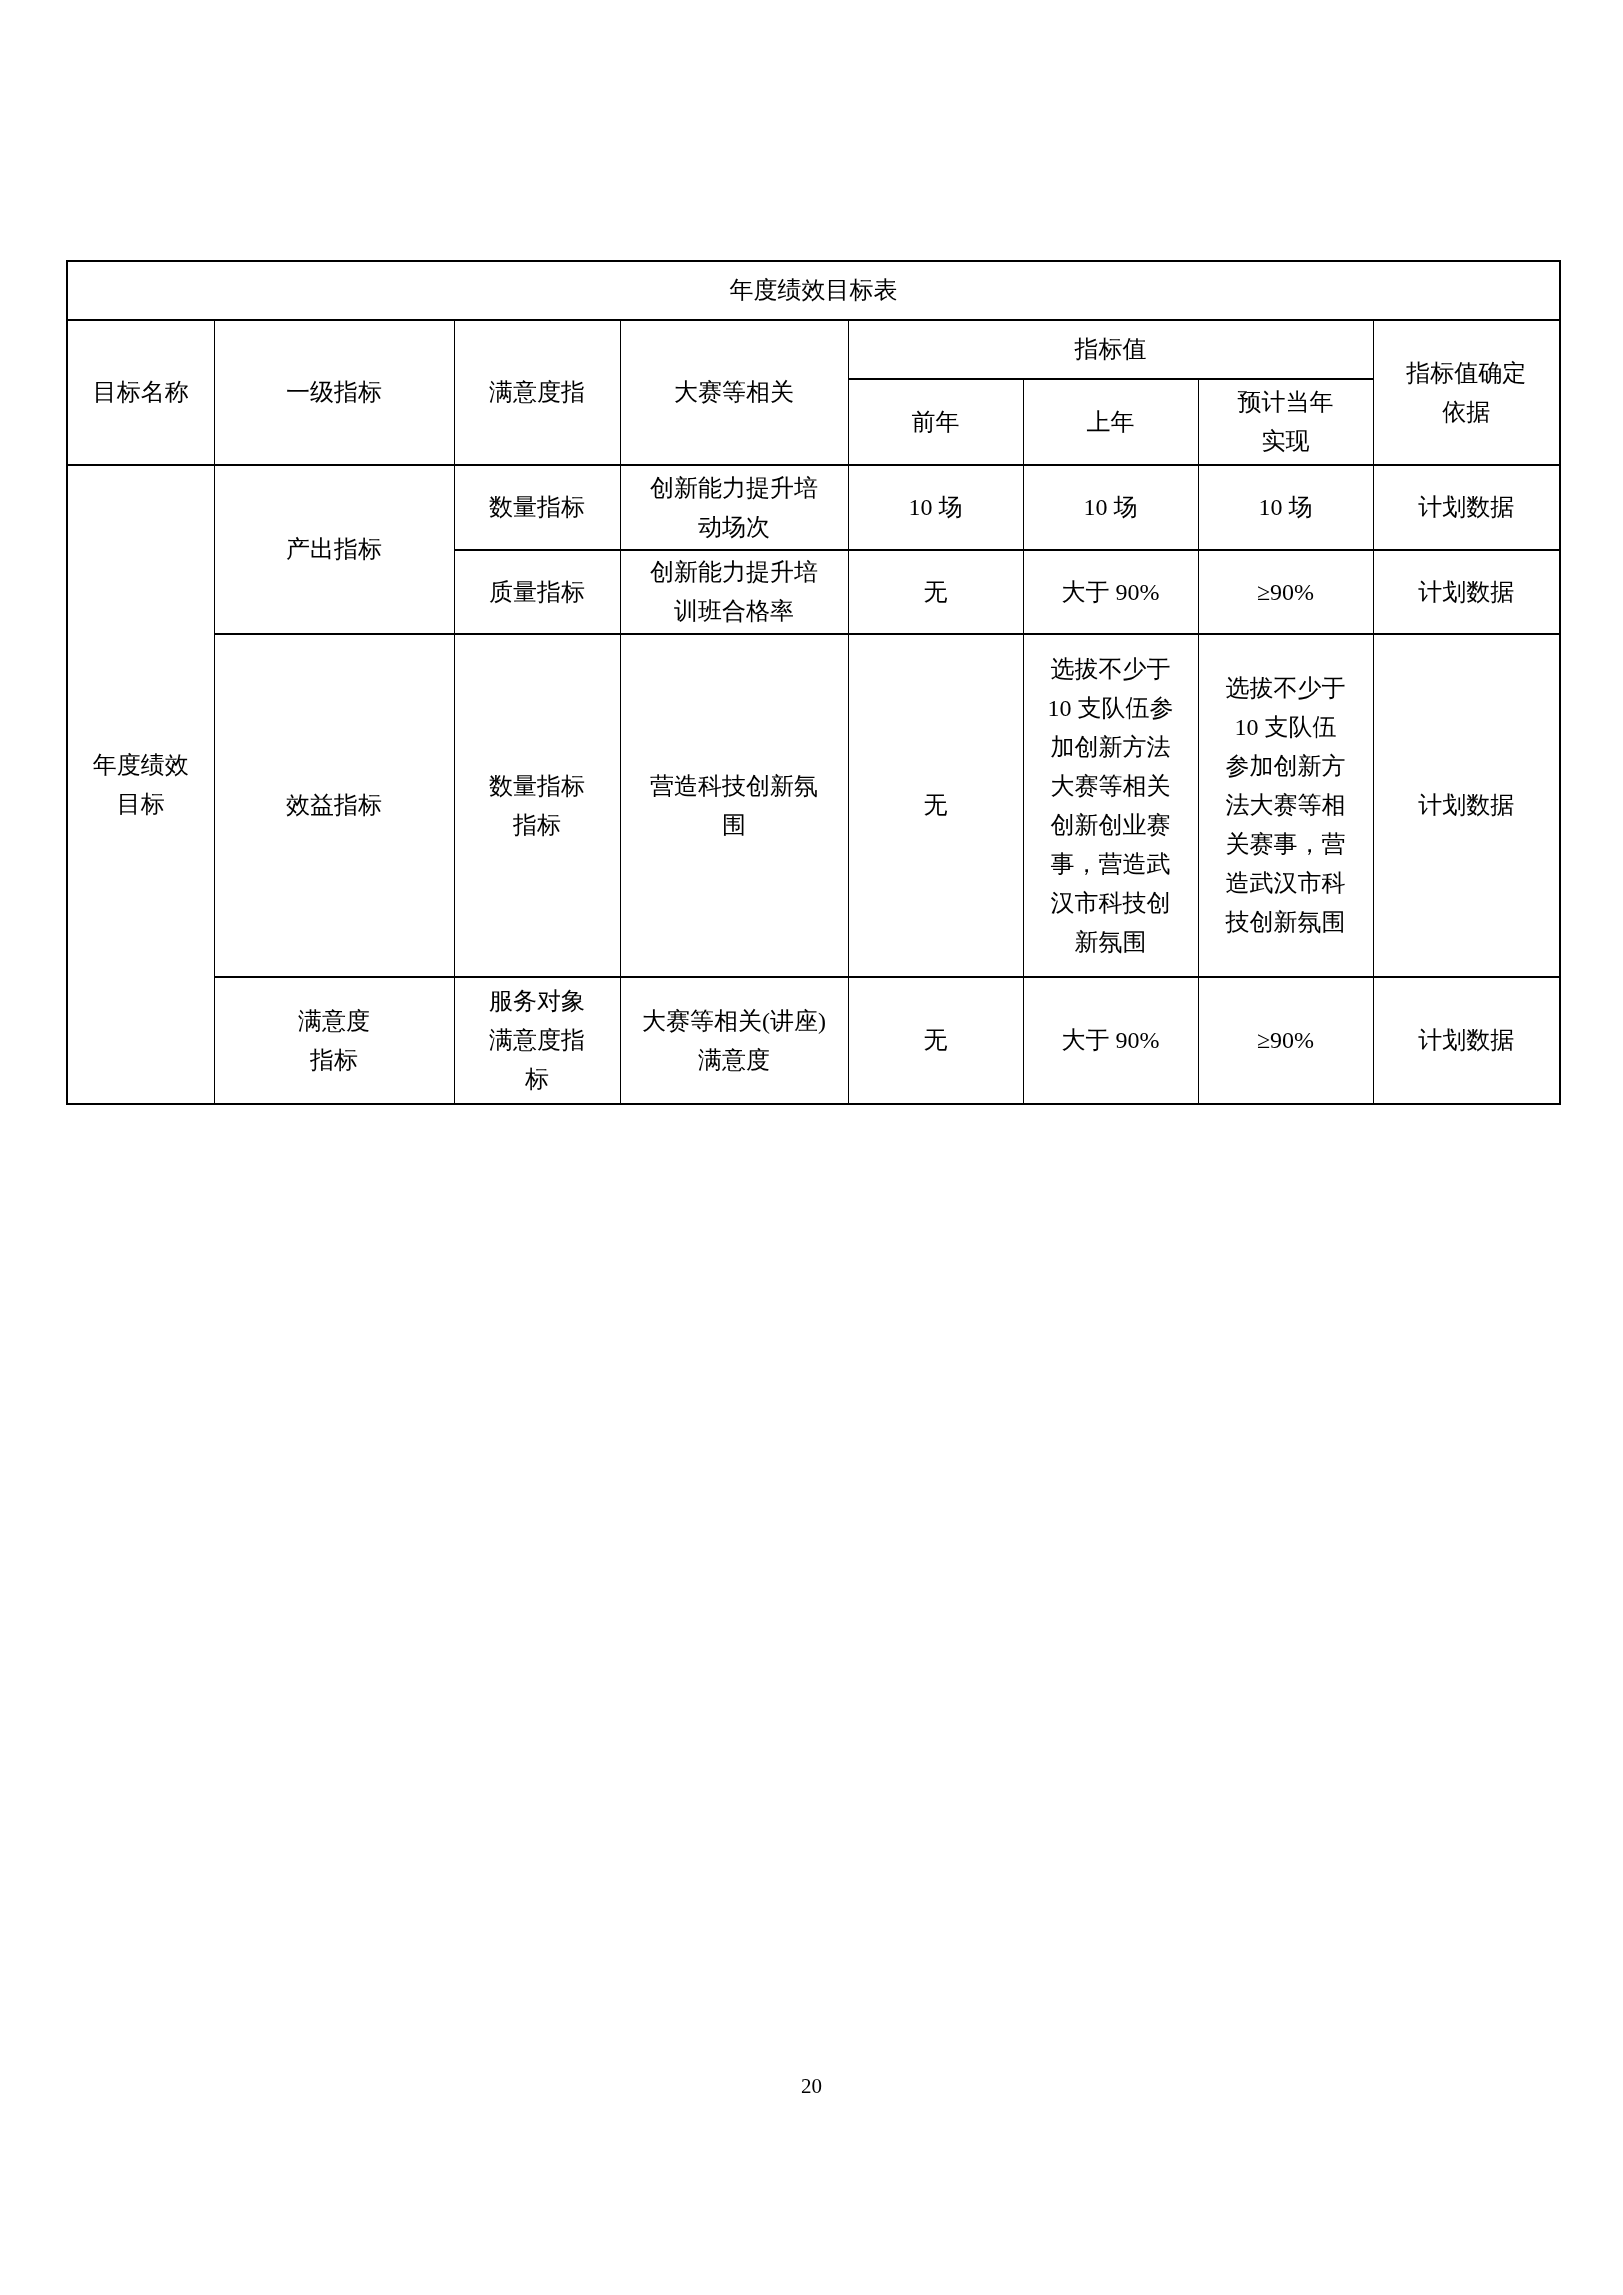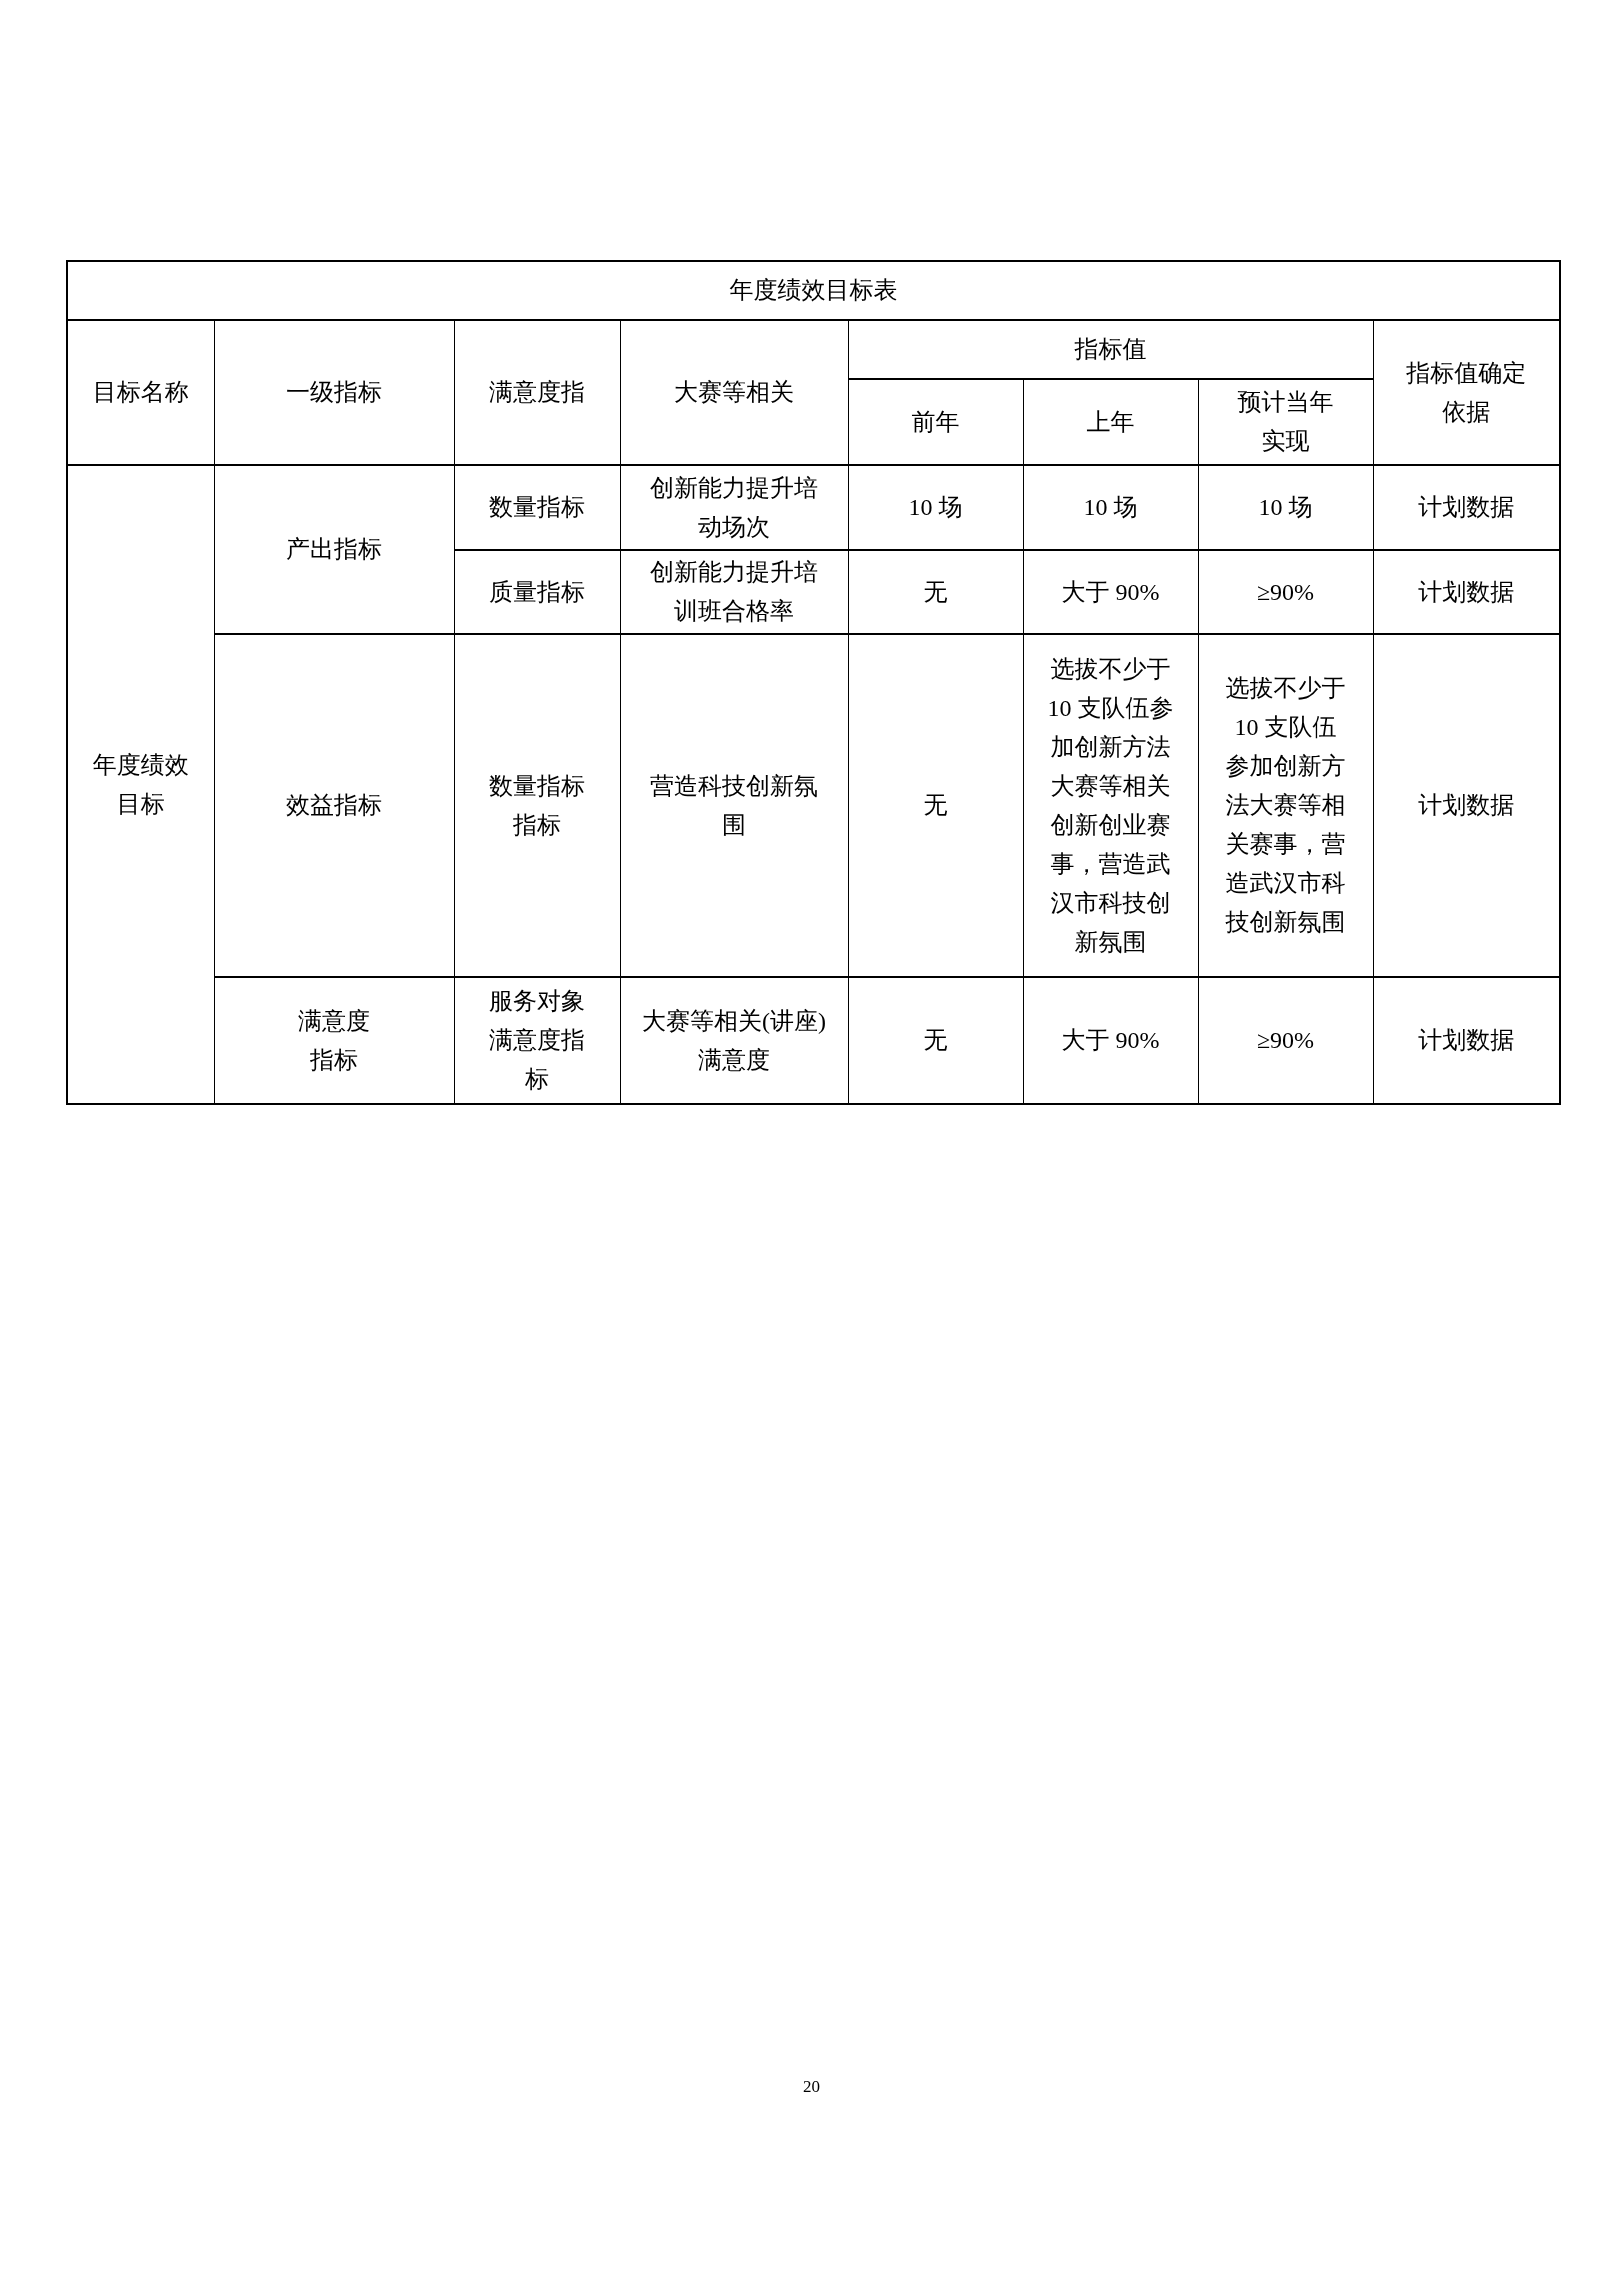--- a/index.html
+++ b/index.html
@@ -38,21 +38,21 @@
   tr.r-data1  { height: 85px; }
   tr.r-data2  { height: 69px; }
   tr.r-data3  { height: 343px; }
   tr.r-data4  { height: 127px; margin-left: 35px; }
   .page-number {
     position: absolute;
     left: 0;
     top: 2072px;
     width: 1623px;
     text-align: center;
-    font-size: 17px;
+    font-size: 21px;
     line-height: 29px;
   }
 </style>
 </head>
 <body>
 
 <div class="page">
 
   <table class="perf">
     <colgroup>

